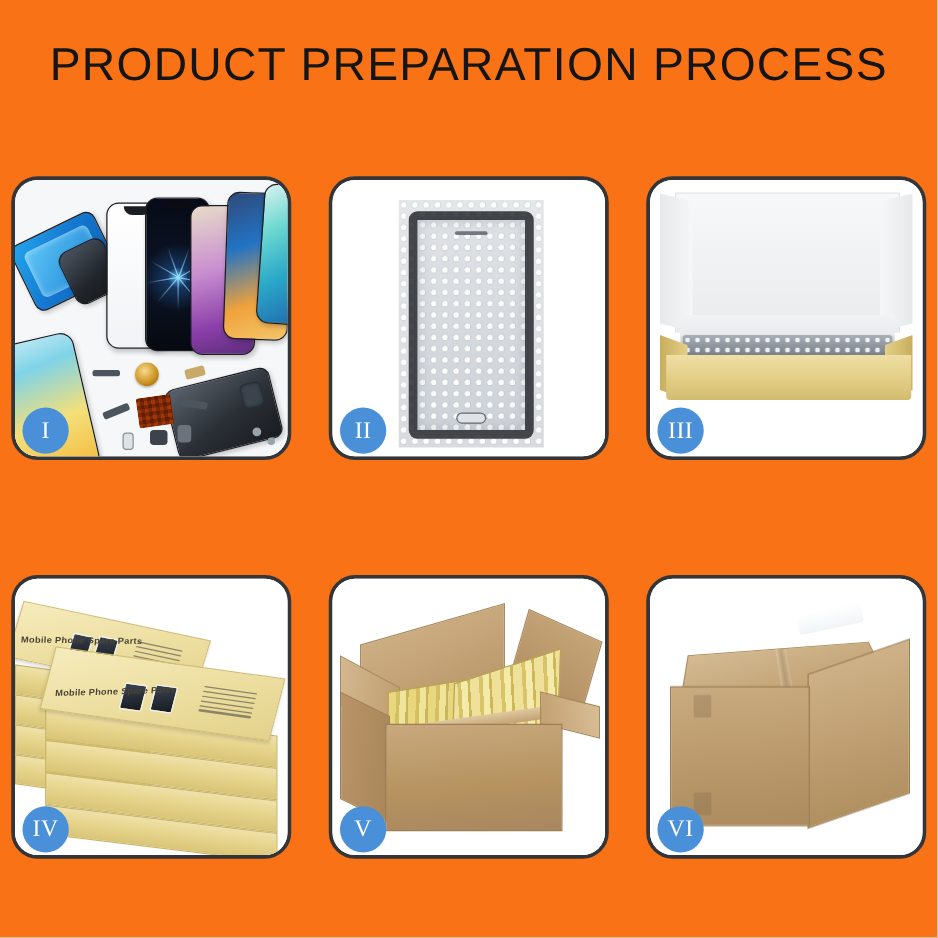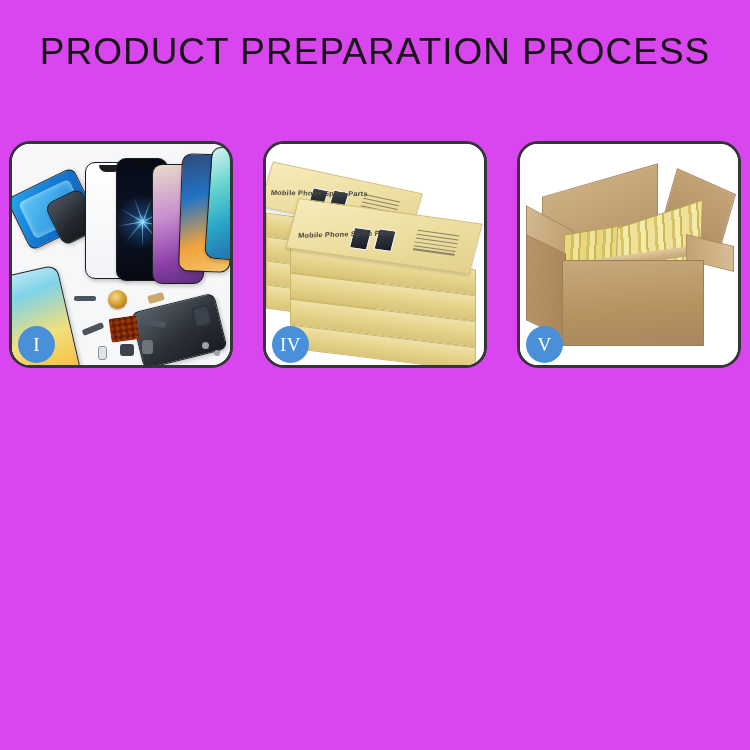--- a/index.html
+++ b/index.html
@@ -3,21 +3,21 @@
 <meta charset="utf-8">
 <title>Product Preparation Process</title>
 <style>
   * { box-sizing: border-box; margin: 0; padding: 0; }
   html, body {
     width: 750px; height: 750px;
     background: #ffffff;
     font-family: "Liberation Sans", sans-serif;
     overflow: hidden;
   }
-  .page { position: relative; width: 750px; height: 750px; background: #d946ef; }
+  .page { position: relative; width: 750px; height: 750px; background: #f97316; }
 
   
   .header { padding-top: 33px; text-align: center; }
   .title {
     font-family: "Liberation Sans", sans-serif;
     font-size: 37px;
     font-weight: 400;
     letter-spacing: 1.0px;
     color: #151515;
     line-height: 1.05;
@@ -413,21 +413,44 @@
         <div class="prt" style="left:130px;top:176px;width:24px;height:6px;transform:rotate(10deg);"></div>
         <div class="prt" style="left:86px;top:202px;width:9px;height:14px;border-radius:3px;background:#dfe2e6;border:1px solid #8a9199;"></div>
         <div class="prt" style="left:108px;top:200px;width:14px;height:12px;border-radius:3px;background:#3c434c;"></div>
         <div class="prt" style="left:130px;top:196px;width:11px;height:14px;border-radius:3px;background:#6b737c;"></div>
         <div class="prt" style="left:190px;top:198px;width:7px;height:7px;border-radius:50%;background:#9aa2aa;"></div>
         <div class="prt" style="left:202px;top:206px;width:6px;height:6px;border-radius:50%;background:#9aa2aa;"></div>
       </div>
       <div class="badge">I</div>
     </div>
 
-
+    <div class="panel">
+      <div class="panel-inner p2">
+        <div class="bw-sheet"></div>
+        <div class="bw-screen">
+          <div class="bw-ear"></div>
+          <div class="bw-home"></div>
+        </div>
+      </div>
+      <div class="badge">II</div>
+    </div>
+
+    <div class="panel">
+      <div class="panel-inner p3">
+        <div class="bx3-lidback"></div>
+        <div class="bx3-lidl"></div>
+        <div class="bx3-lidr"></div>
+        <div class="bx3-inner"></div>
+        <div class="bx3-screen"></div>
+        <div class="bx3-flapl"></div>
+        <div class="bx3-flapr"></div>
+        <div class="bx3-front"></div>
+      </div>
+      <div class="badge">III</div>
+    </div>
 
     <div class="panel">
       <div class="panel-inner p4">
         <div class="stack">
 
           <div class="sbox" style="left:2px;top:58px;width:108px;height:24px;transform:skewY(8deg);"></div>
           <div class="sbox" style="left:2px;top:82px;width:108px;height:24px;transform:skewY(8deg);"></div>
           <div class="sbox" style="left:2px;top:106px;width:108px;height:24px;transform:skewY(8deg);"></div>
           <div class="sbox" style="left:2px;top:130px;width:108px;height:24px;transform:skewY(8deg);"></div>
 
@@ -476,15 +499,29 @@
         <div class="c5-contents"></div>
         <div class="c5-contents2"></div>
         <div class="c5-rim"></div>
         <div class="c5-sideflapR"></div>
         <div class="c5-left"></div>
         <div class="c5-front"></div>
       </div>
       <div class="badge">V</div>
     </div>
 
+    <div class="panel">
+      <div class="panel-inner p6">
+        <div class="c6-tape"></div>
+        <div class="c6-top">
+          <div class="c6-seam"></div>
+        </div>
+        <div class="c6-side"></div>
+        <div class="c6-front">
+          <div class="c6-tab" style="left:18px;top:6px;"></div>
+          <div class="c6-tab" style="left:18px;top:84px;"></div>
+        </div>
+      </div>
+      <div class="badge">VI</div>
+    </div>
 
   </div>
 </div>
 
 </body></html>

